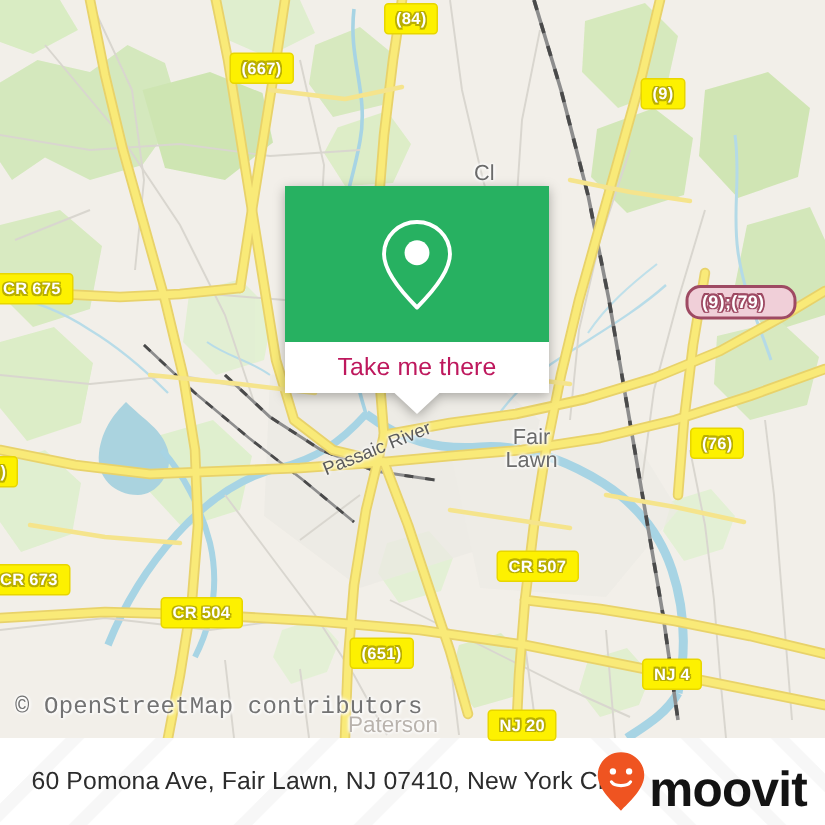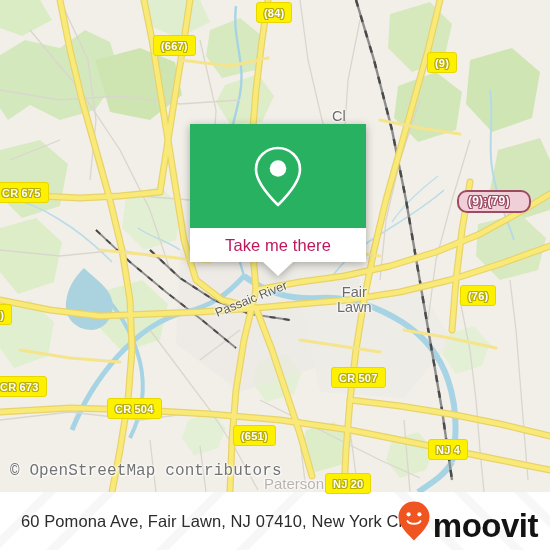--- a/index.html
+++ b/index.html
@@ -90,21 +90,20 @@
     line-height: 1.05;
     text-align: center;
     white-space: pre;
     text-shadow: 0 0 3px #fff, 0 0 3px #fff, 0 0 2px #fff, 0 0 2px #fff;
     z-index: 24;
     pointer-events: none;
   }
   .place-label.faint {
     color: #b9b3ad;
     font-size: 15px;
-    margin-left: 32px;
   }
   .water-label {
     position: absolute;
     font-family: "Liberation Sans", sans-serif;
     font-size: 12.5px;
     color: #5b5b5b;
     white-space: nowrap;
     text-shadow: 0 0 3px #fff, 0 0 3px #fff, 0 0 2px #fff;
     z-index: 24;
     pointer-events: none;
@@ -346,21 +345,21 @@
       <div class="shield yellow" style="left: -8px; top: 376px;">CR 673</div>
       <div class="shield yellow" style="left: 107px; top: 398px;">CR 504</div>
       <div class="shield yellow" style="left: 233px; top: 425px;">(651)</div>
       <div class="shield yellow" style="left: 428px; top: 439px;">NJ 4</div>
       <div class="shield yellow" style="left: 325px; top: 473px;">NJ 20</div>
     </div>
 
   <div id="label-layer">
       <div class="place-label" style="left: 337px; top: 285px;">Fair
 Lawn</div>
-      <div class="place-label" style="left: 332px; top: 109px;">Cl</div>
+      <div class="place-label" style="left: 316px; top: 109px;">Cl</div>
       <div class="place-label faint" style="left: 232px; top: 476px;">Paterson</div>
       <div class="water-label" style="left: 213px; top: 292px; transform: rotate(-22deg);">Passaic River</div>
     </div>
 
   <div id="popup">
     <div class="card-top">
       <svg width="58" height="66" viewBox="0 0 58 66">
         <path d="M29 5 C16.8 5 7 14.6 7 26.4 C7 38.5 20.5 53.5 29 62 C37.5 53.5 51 38.5 51 26.4 C51 14.6 41.2 5 29 5 Z" fill="none" stroke="#ffffff" stroke-width="2.6" stroke-linejoin="round"></path>
         <circle cx="29" cy="25.5" r="8.3" fill="#ffffff"></circle>
       </svg>

